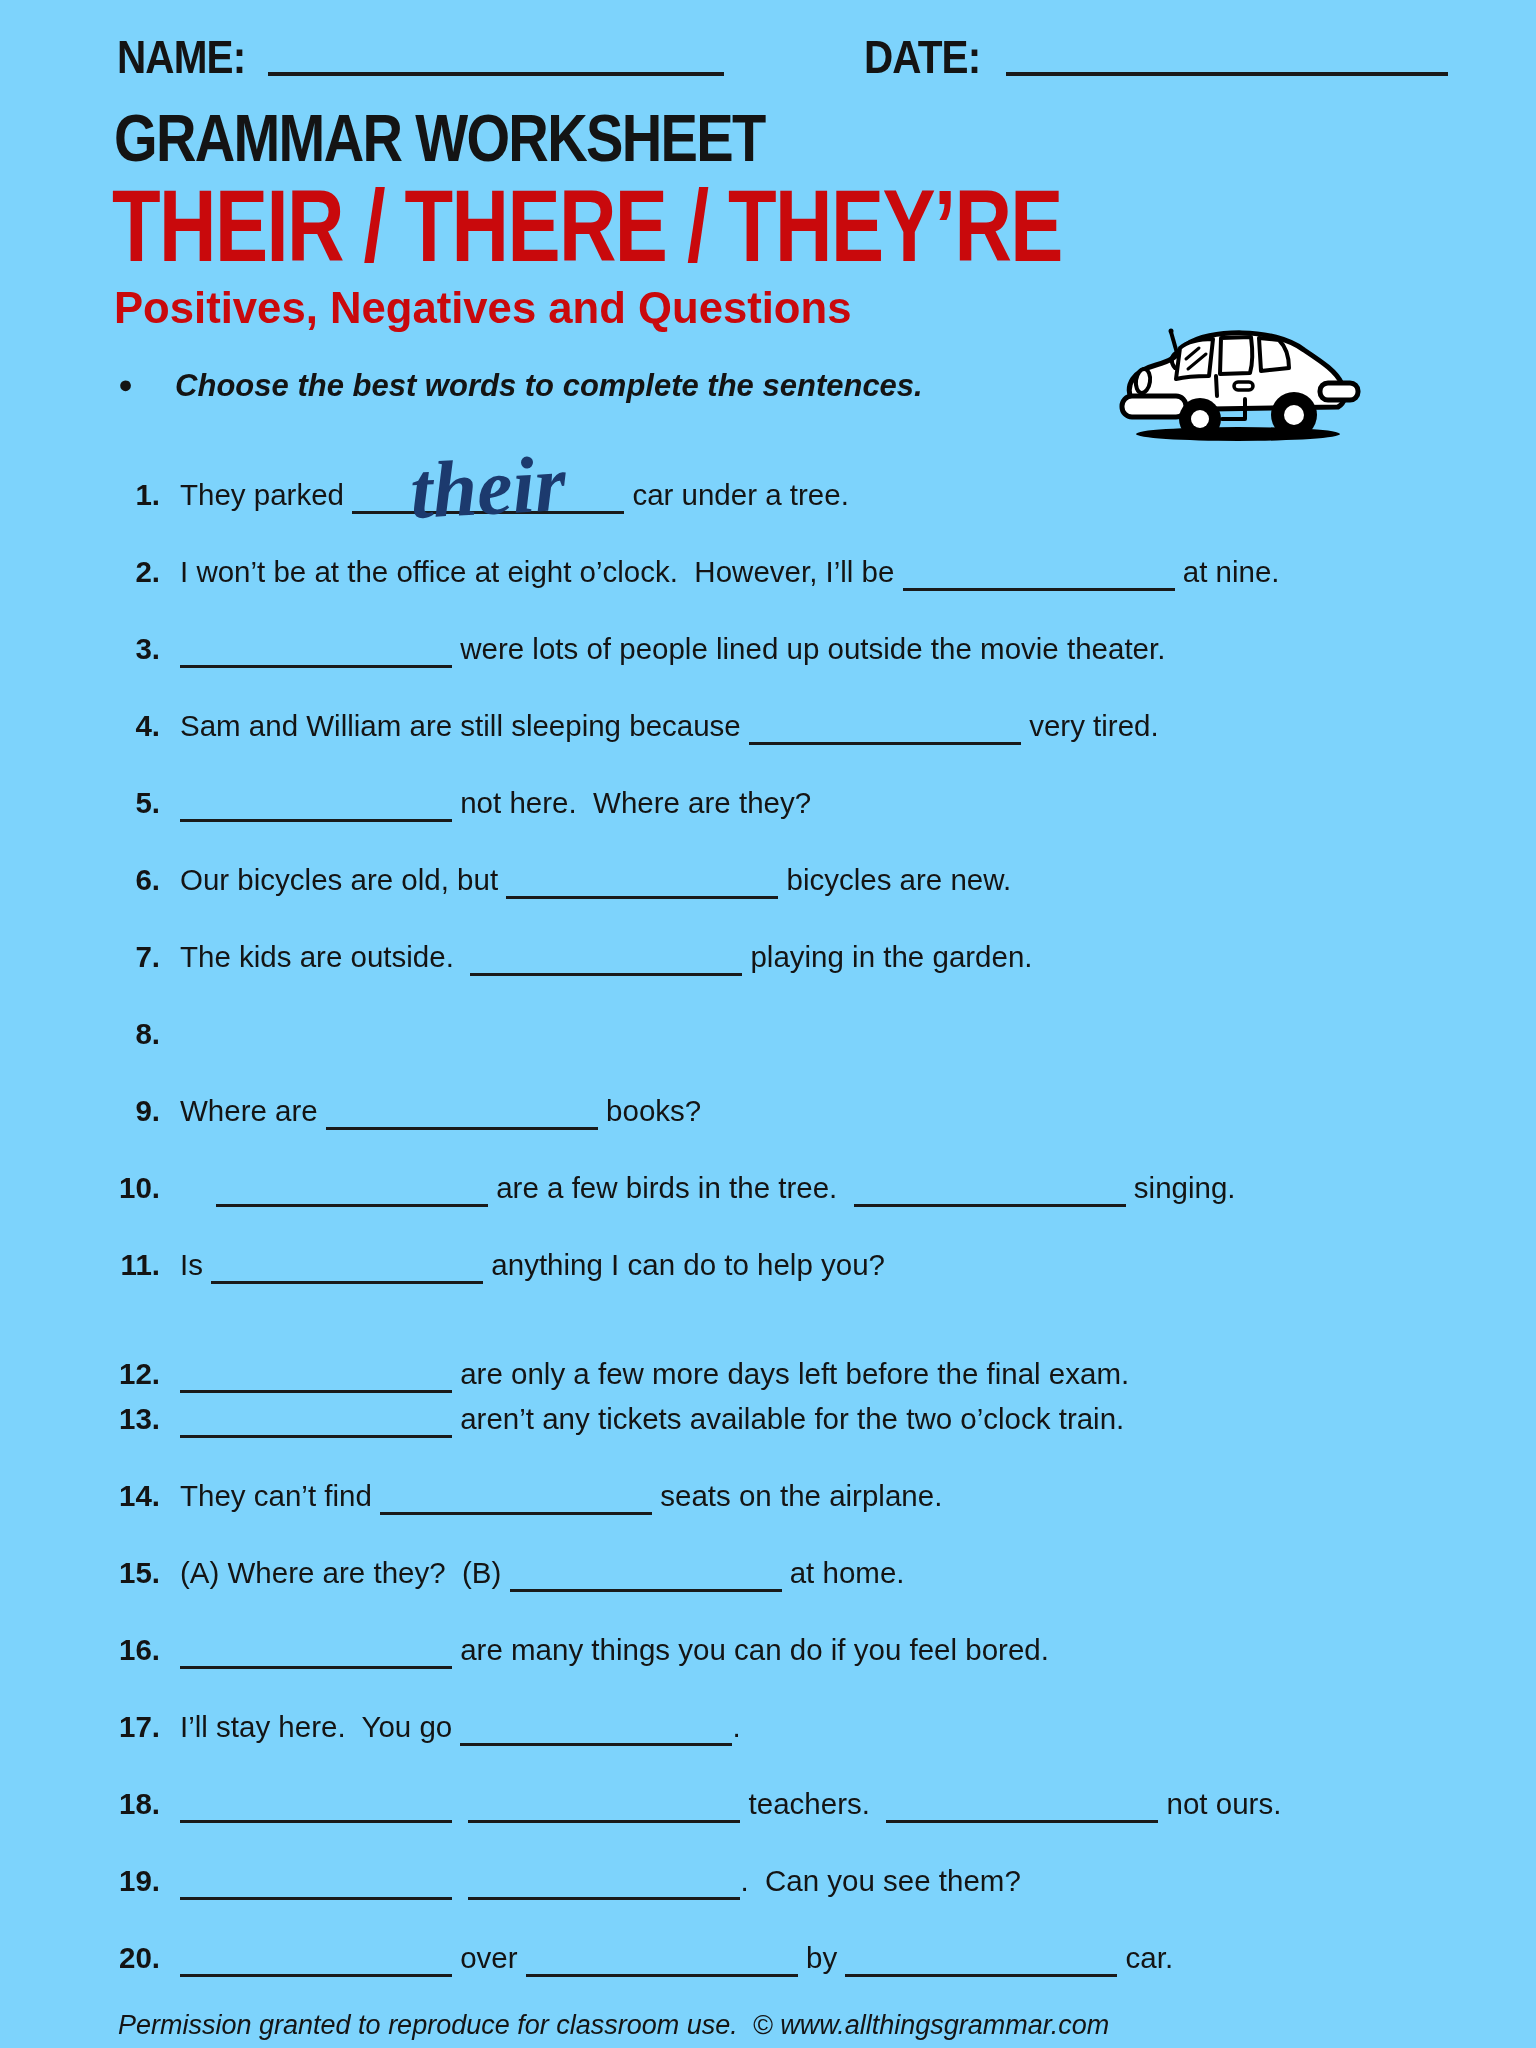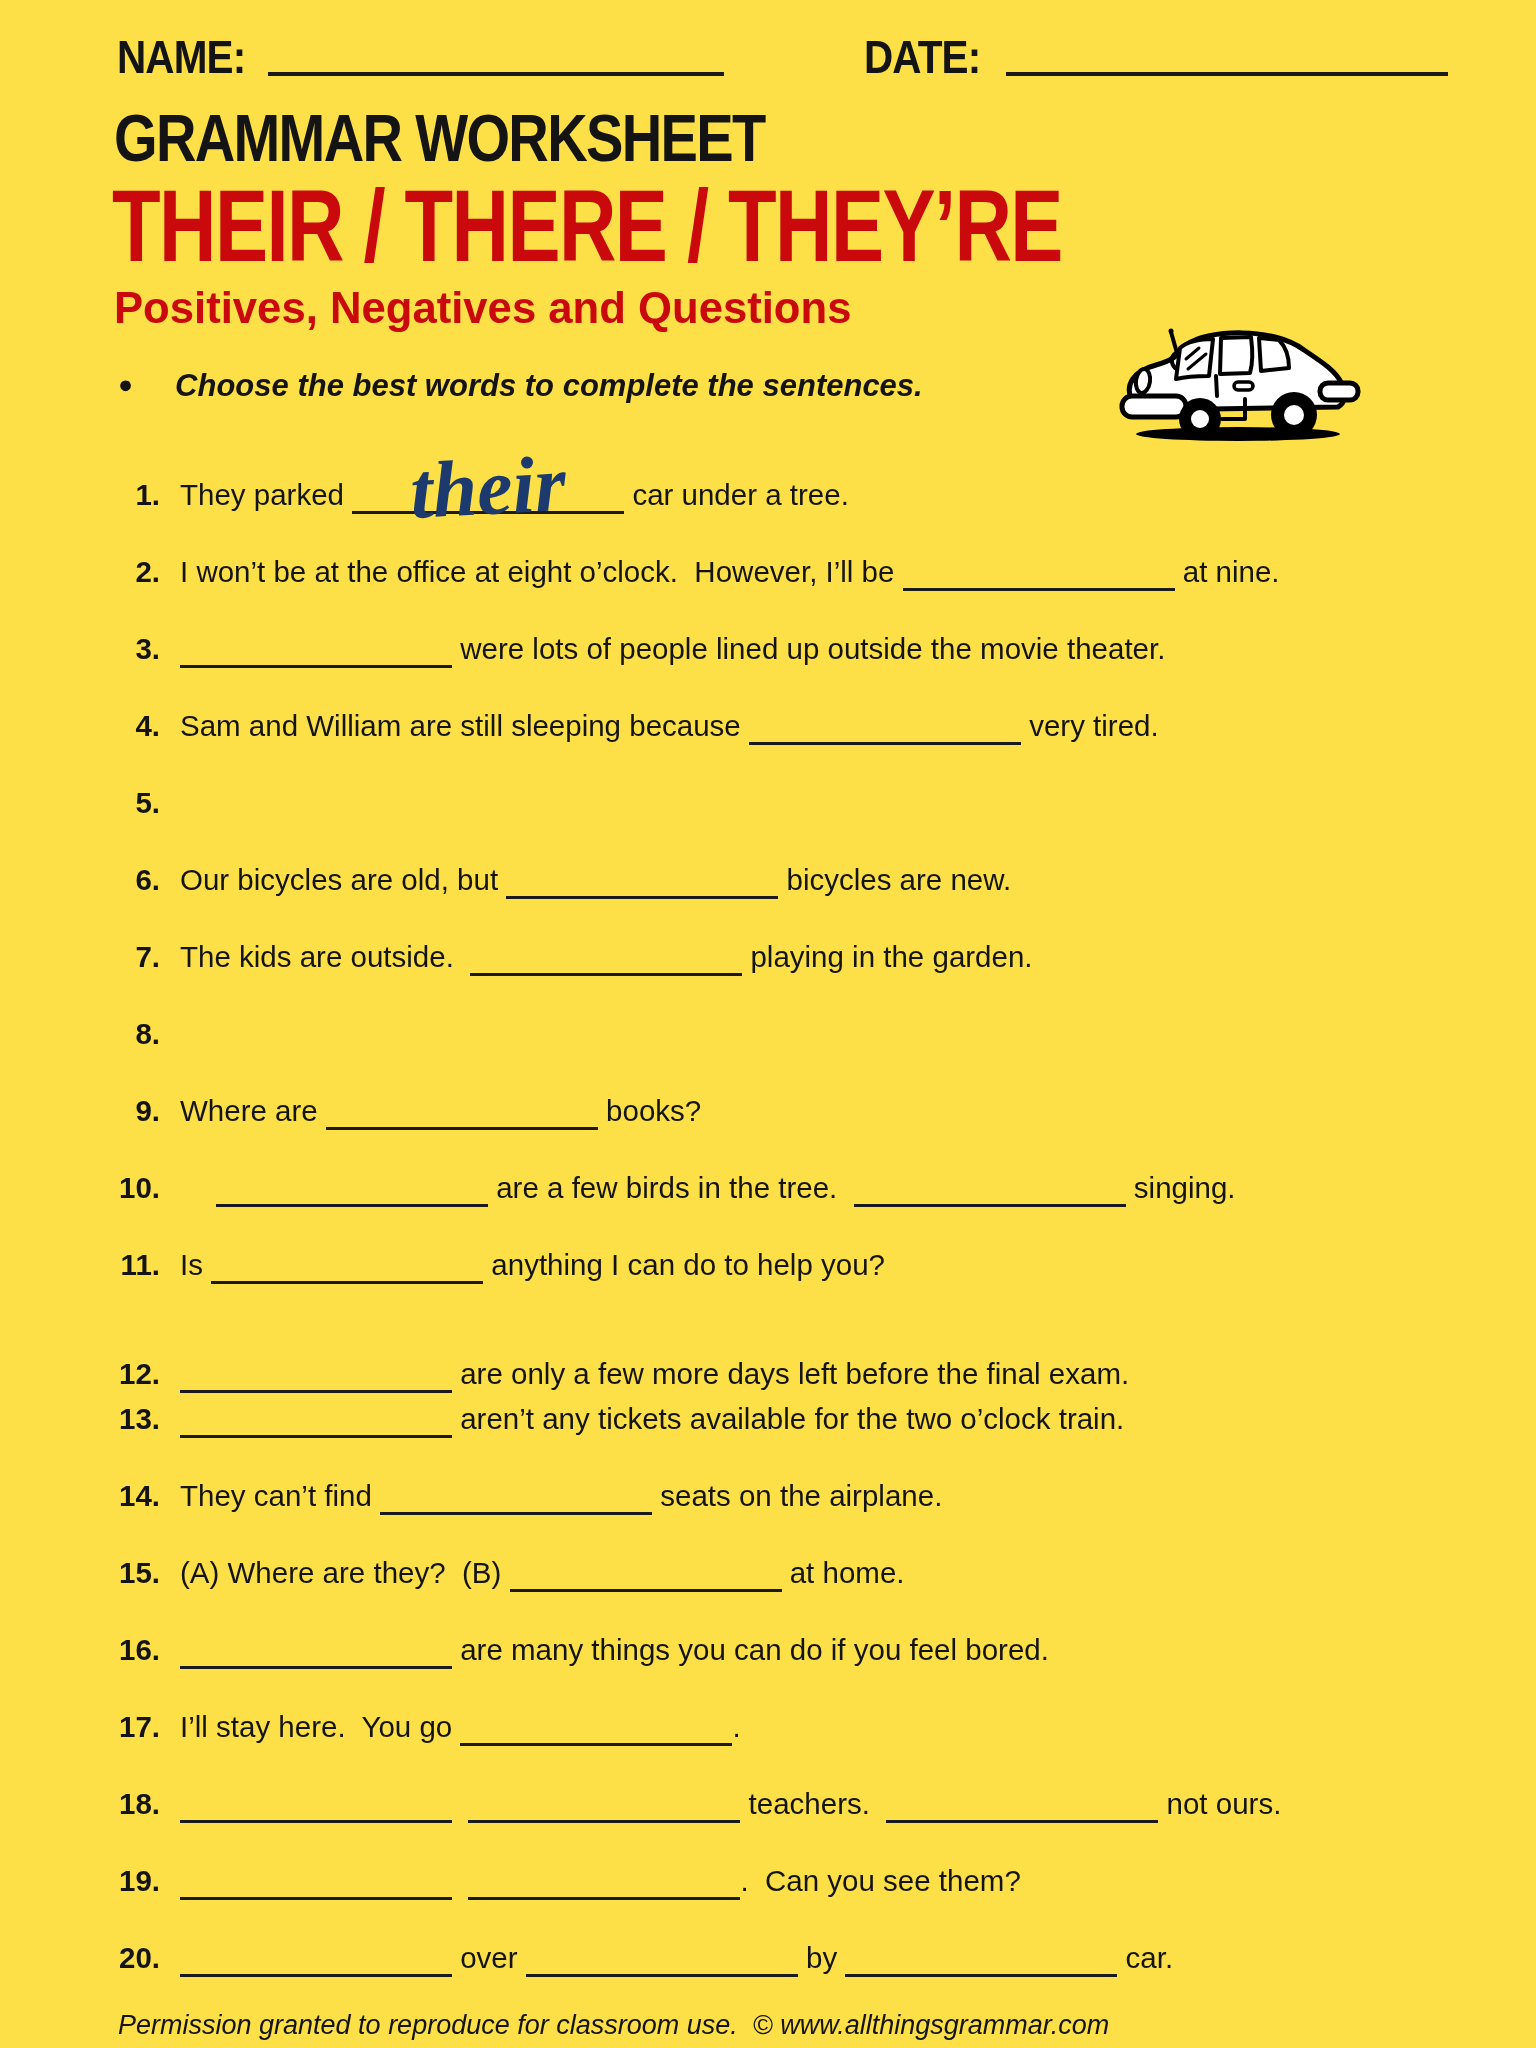--- a/index.html
+++ b/index.html
@@ -1,17 +1,17 @@
 <!DOCTYPE html>
 <html><head>
 <meta charset="utf-8">
 <style>
   html,body{margin:0;padding:0;background:#fff;}
   .page{
-    position:relative;width:1536px;height:2048px;background:#fde047;
+    position:relative;width:1536px;height:2048px;background:#7dd3fc;
     font-family:"Liberation Sans",sans-serif;color:#141414;overflow:hidden;
   }
   
   .hdr-label{position:absolute;top:30px;font-size:46px;font-weight:bold;letter-spacing:-1px;
     transform:scaleX(0.88);transform-origin:left top;white-space:pre;}
   .hline{position:absolute;height:0;border-bottom:4px solid #1a1a1a;}
   .kicker{position:absolute;left:114px;top:100px;font-size:66px;font-weight:bold;letter-spacing:-2px;
     transform:scaleX(0.85);transform-origin:left top;white-space:pre;}
   .title{position:absolute;left:112px;top:168px;font-size:102px;font-weight:bold;letter-spacing:-2px;
     transform:scaleX(0.78);transform-origin:left top;white-space:pre;}
@@ -81,20 +81,21 @@
       <div class="item" style="top: 631px;">
         <span class="num">3.</span>
         <span class="sentence"><span class="blank"></span><span> were lots of people lined up outside the movie theater.</span></span>
       </div>
       <div class="item" style="top: 708px;">
         <span class="num">4.</span>
         <span class="sentence"><span>Sam and William are still sleeping because </span><span class="blank"></span><span> very tired.</span></span>
       </div>
       <div class="item" style="top: 785px;">
         <span class="num">5.</span>
+        <span class="sentence"><span class="blank"></span><span> not here.  Where are they?</span></span>
       </div>
       <div class="item" style="top: 862px;">
         <span class="num">6.</span>
         <span class="sentence"><span>Our bicycles are old, but </span><span class="blank"></span><span> bicycles are new.</span></span>
       </div>
       <div class="item" style="top: 939px;">
         <span class="num">7.</span>
         <span class="sentence"><span>The kids are outside.  </span><span class="blank"></span><span> playing in the garden.</span></span>
       </div>
       <div class="item" style="top: 1016px;">

